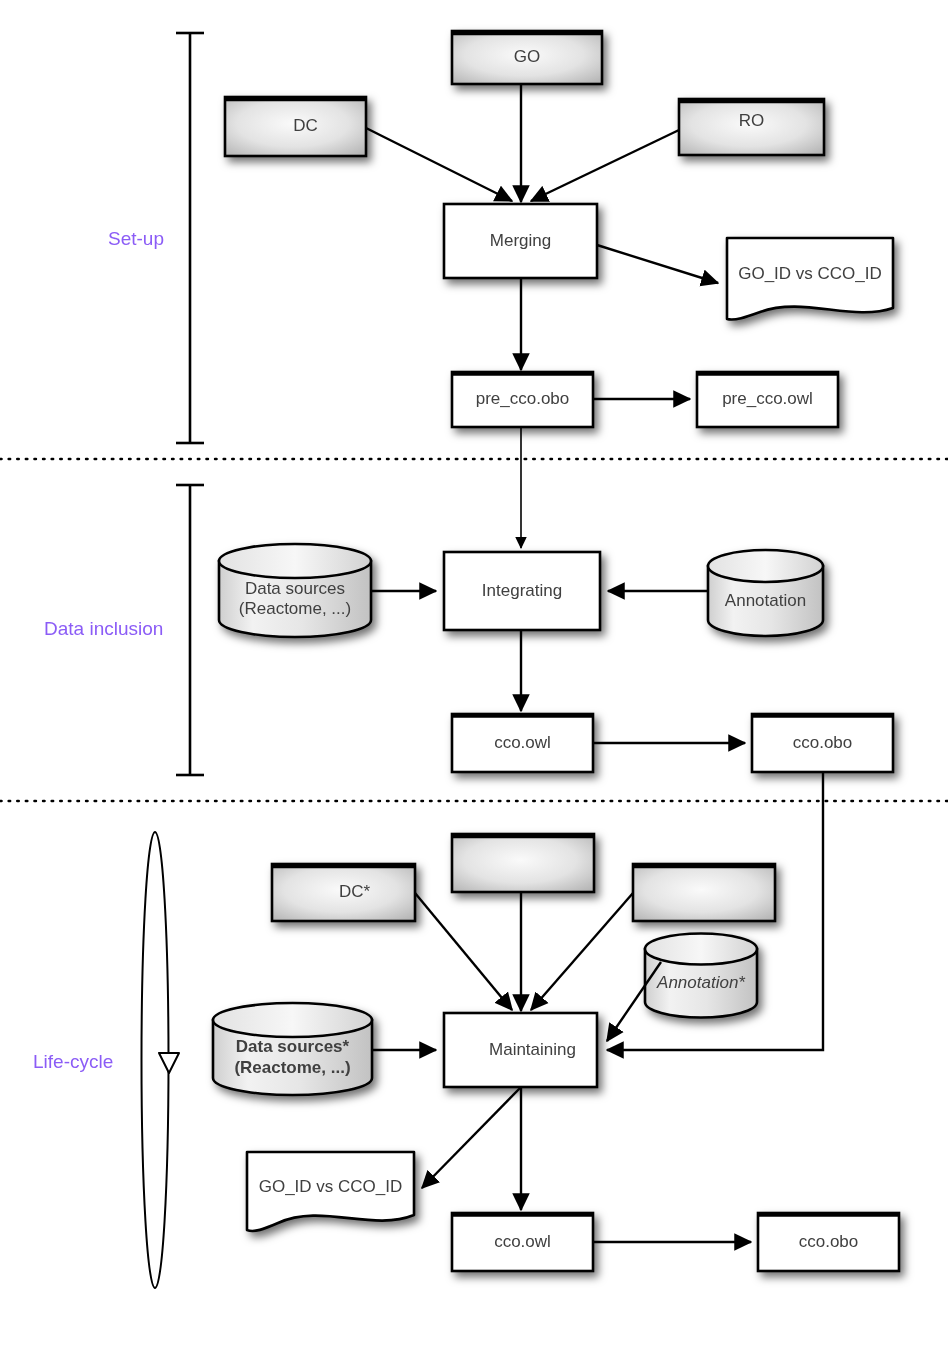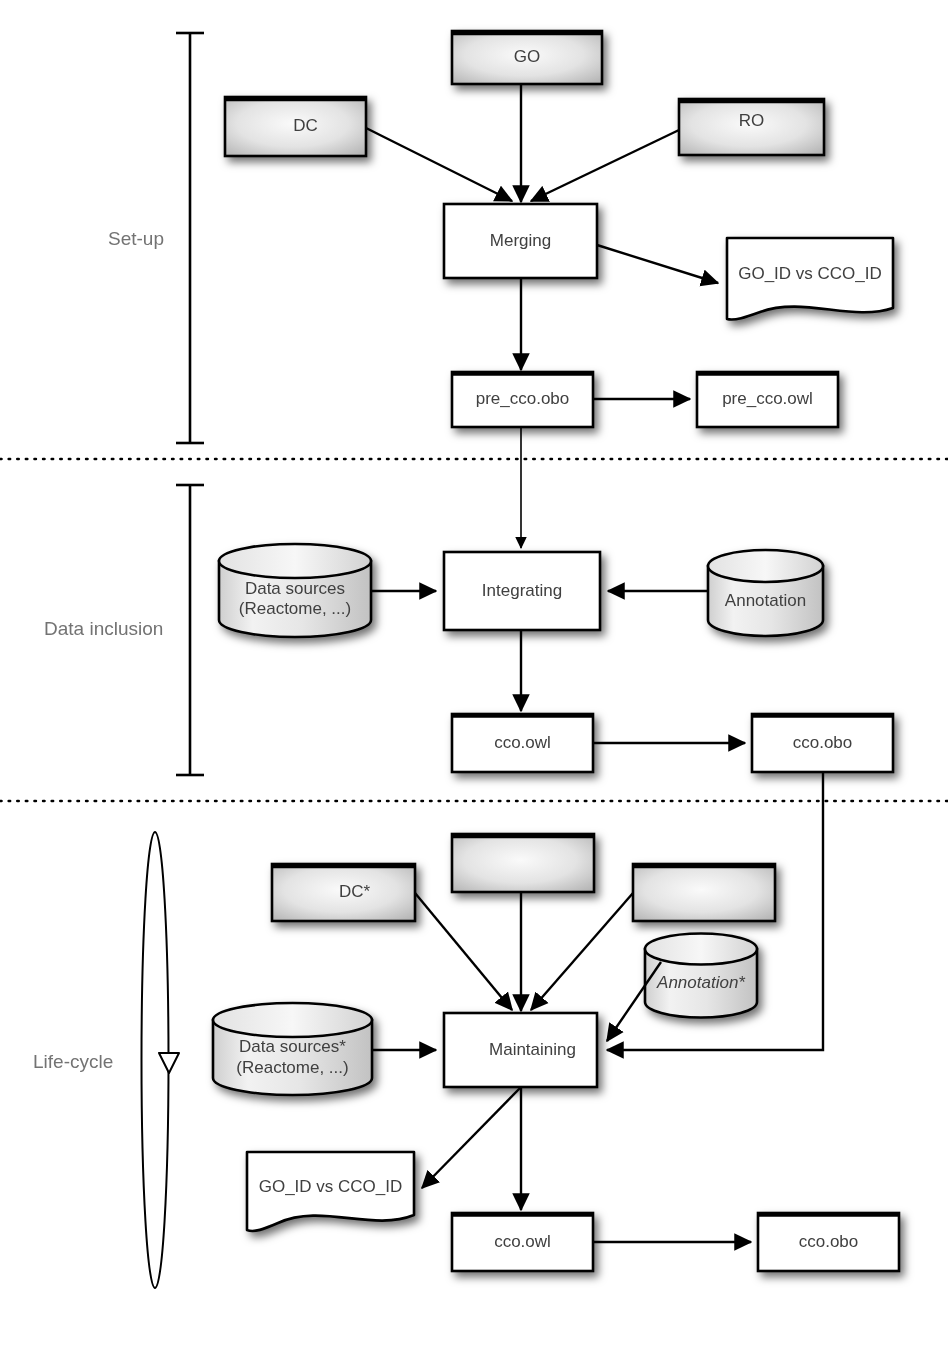--- a/index.html
+++ b/index.html
@@ -32,21 +32,21 @@
     justify-content: center;
     font-size: 17px;
     color: #404040;
     text-align: center;
     line-height: 1.2;
     white-space: pre;
   }
   .phase-label {
     position: absolute;
     font-size: 19px;
-    color: #737373;
+    color: #8b5cf6;
     white-space: nowrap;
   }
 </style>
 </head>
 <body>
 
 <div id="canvas">
 
   <svg id="vec" viewBox="0 0 948 1349" xmlns="http://www.w3.org/2000/svg">
     <defs>
@@ -219,34 +219,34 @@
       <line x1="521" y1="1087" x2="521" y2="1210" marker-end="url(#ahw)"></line>
       <line x1="593" y1="1242" x2="751" y2="1242" marker-end="url(#ahw)"></line>
     </g>
   </svg>
 
   <div class="phase-label" style="left:108px; top:228px;">Set-up</div>
   <div class="phase-label" style="left:44px; top:618px;">Data inclusion</div>
   <div class="phase-label" style="left:33px; top:1051px;">Life-cycle</div>
 
   <div class="node-text" style="left:452px; top:31px; width:150px; height:53px;">GO</div>
-  <div class="node-text" style="left:232px; top:97px; width:147px; height:59px;">DC</div>
+  <div class="node-text" style="left:225px; top:97px; width:147px; height:59px;padding-left:7px;">DC</div>
   <div class="node-text" style="left:679px; top:99px; width:145px; height:44px;">RO</div>
   <div class="node-text" style="left:444px; top:204px; width:153px; height:74px;">Merging</div>
   <div class="node-text" style="left:727px; top:238px; width:166px; height:72px;">GO_ID vs CCO_ID</div>
   <div class="node-text" style="left:452px; top:372px; width:141px; height:55px;">pre_cco.obo</div>
   <div class="node-text" style="left:697px; top:372px; width:141px; height:55px;">pre_cco.owl</div>
   <div class="node-text" style="left:219px; top:561px; width:152px; height:76px;">Data sources
 (Reactome, ...)</div>
   <div class="node-text" style="left:444px; top:552px; width:156px; height:78px;">Integrating</div>
   <div class="node-text" style="left:708px; top:566px; width:115px; height:70px;">Annotation</div>
   <div class="node-text" style="left:452px; top:714px; width:141px; height:58px;">cco.owl</div>
   <div class="node-text" style="left:752px; top:714px; width:141px; height:58px;">cco.obo</div>
   <div class="node-text" style="left:272px; top:864px; width:143px; height:57px;padding-left:11px;">DC*</div>
   <div class="node-text" style="left:645px; top:949px; width:112px; height:68px;font-style:italic;">Annotation*</div>
-  <div class="node-text" style="left:213px; top:1020px; width:159px; height:75px;">Data sources*
+  <div class="node-text" style="left:213px; top:1020px; width:159px; height:75px;font-weight:bold;">Data sources*
 (Reactome, ...)</div>
   <div class="node-text" style="left:444px; top:1013px; width:177px; height:74px;">Maintaining</div>
   <div class="node-text" style="left:247px; top:1152px; width:167px; height:70px;">GO_ID vs CCO_ID</div>
   <div class="node-text" style="left:452px; top:1213px; width:141px; height:58px;">cco.owl</div>
   <div class="node-text" style="left:758px; top:1213px; width:141px; height:58px;">cco.obo</div>
 
 </div>
 
 </body></html>

